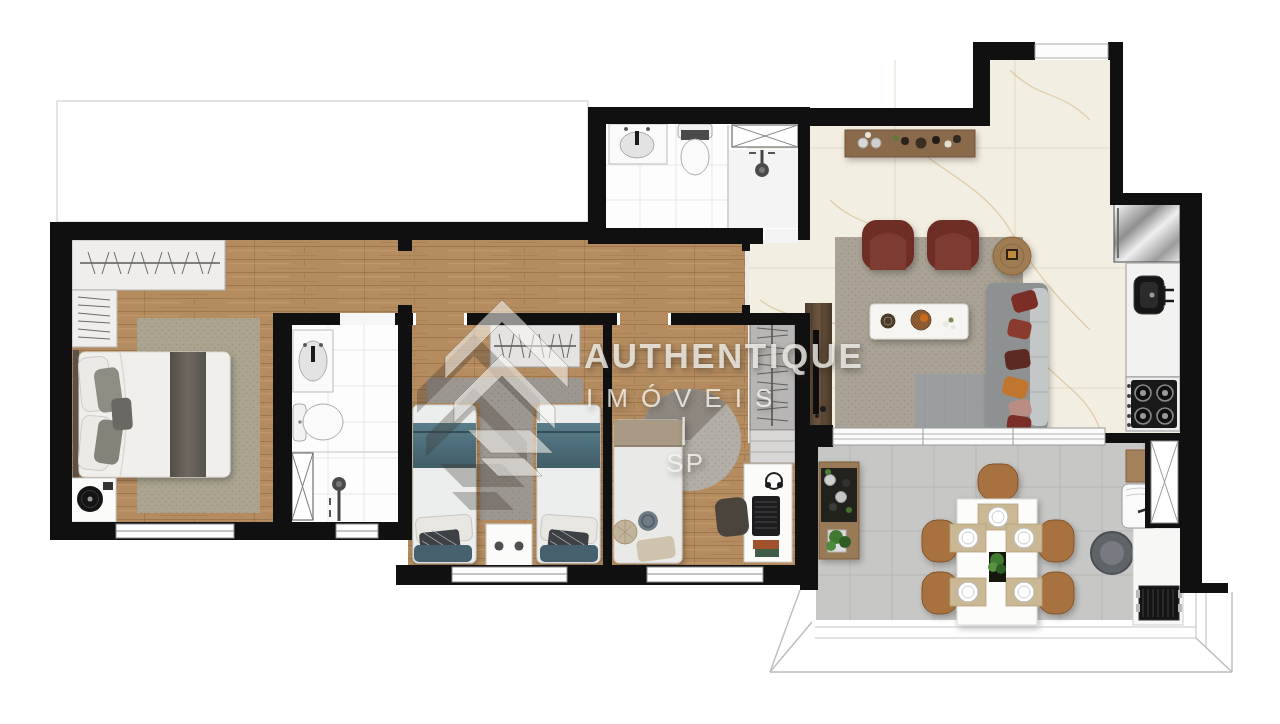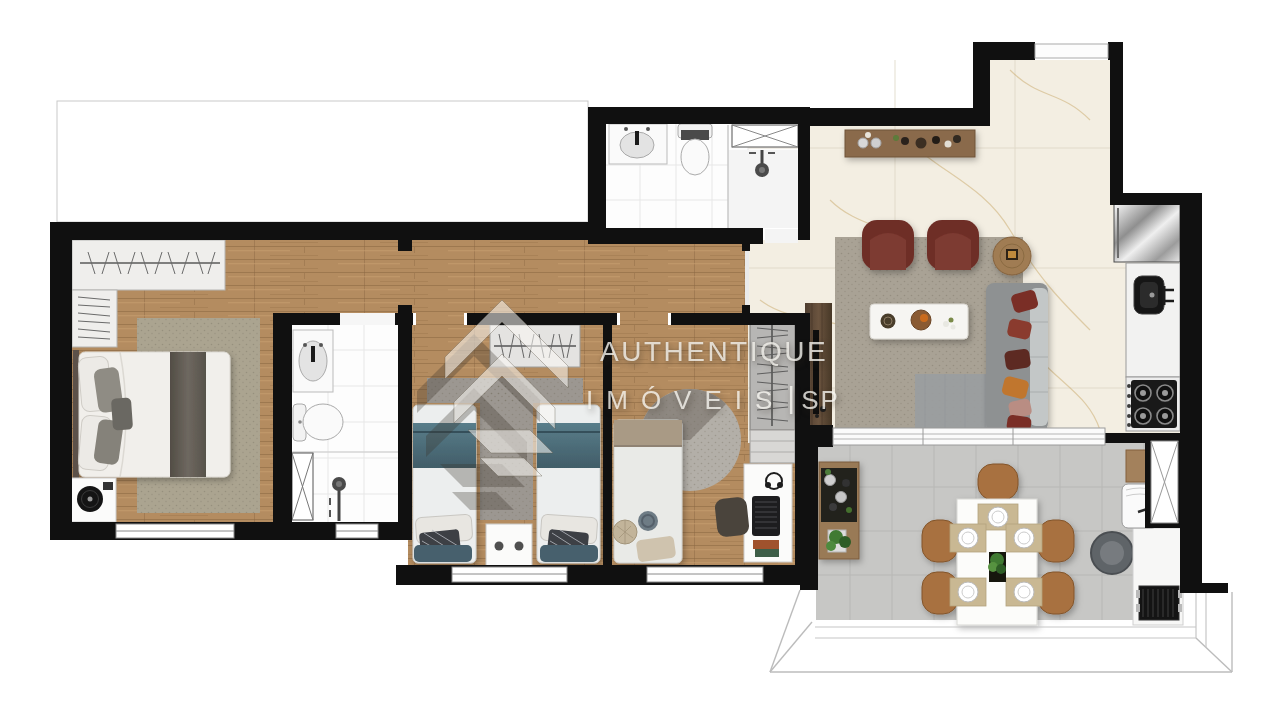--- a/index.html
+++ b/index.html
@@ -1,32 +1,32 @@
 <!DOCTYPE html>
 <html style="--watermark-text: rgba(250,248,244,0.78); --wall: #101010; --wood-floor: #b48c60; --marble-floor: #f3eee2; --bathroom-floor: #fdfdfd; --balcony-floor: #c7c7c5; --rug: #a8a193; --armchair-accent: #6e2f28; --sofa: #8e9192; --bed-blanket-teal: #4d6e7b; --dining-chair-leather: #a8713f; --wood-furniture: #8a6a4c;"><head>
 <meta charset="utf-8">
 <style>
   html,body{margin:0;padding:0;background:#ffffff;}
   body{width:1280px;height:724px;overflow:hidden;font-family:"Liberation Sans",sans-serif;}
   .stage{position:relative;width:1280px;height:724px;background:#ffffff;}
   .stage svg{position:absolute;left:0;top:0;}
   .watermark{position:absolute;left:0;top:0;width:1280px;height:724px;pointer-events:none;}
   .wm-brand{
-    position:absolute;left:600px;top:336px;
-    font-size:28px;font-weight:400;letter-spacing:2.5px;
+    position:absolute;left:584px;top:336px;
+    font-size:35px;font-weight:700;letter-spacing:2.5px;
     color:var(--watermark-text,rgba(250,248,244,0.78));
     text-shadow:2px 3px 6px rgba(45,38,28,0.45), 0 0 2px rgba(60,50,40,0.25);
     white-space:nowrap;
   }
   .wm-line2{
     position:absolute;left:586px;top:383px;
     font-size:26px;font-weight:400;
     color:var(--watermark-text,rgba(250,248,244,0.78));
     text-shadow:2px 3px 6px rgba(45,38,28,0.45);
-    white-space:nowrap;display:flex;align-items:center;
+    white-space:nowrap;display:flex;align-items:center;flex-direction:column;
   }
   .wm-word{letter-spacing:13px;font-weight:500;}
   .wm-sep{font-weight:300;margin:0 6px 0 2px;font-size:30px;transform:translateY(-2px);}
   .wm-suffix{font-weight:400;letter-spacing:2px;}
 </style>
 </head>
 <body>
 
 <div class="stage">
 <svg width="1280" height="724" viewBox="0 0 1280 724">

